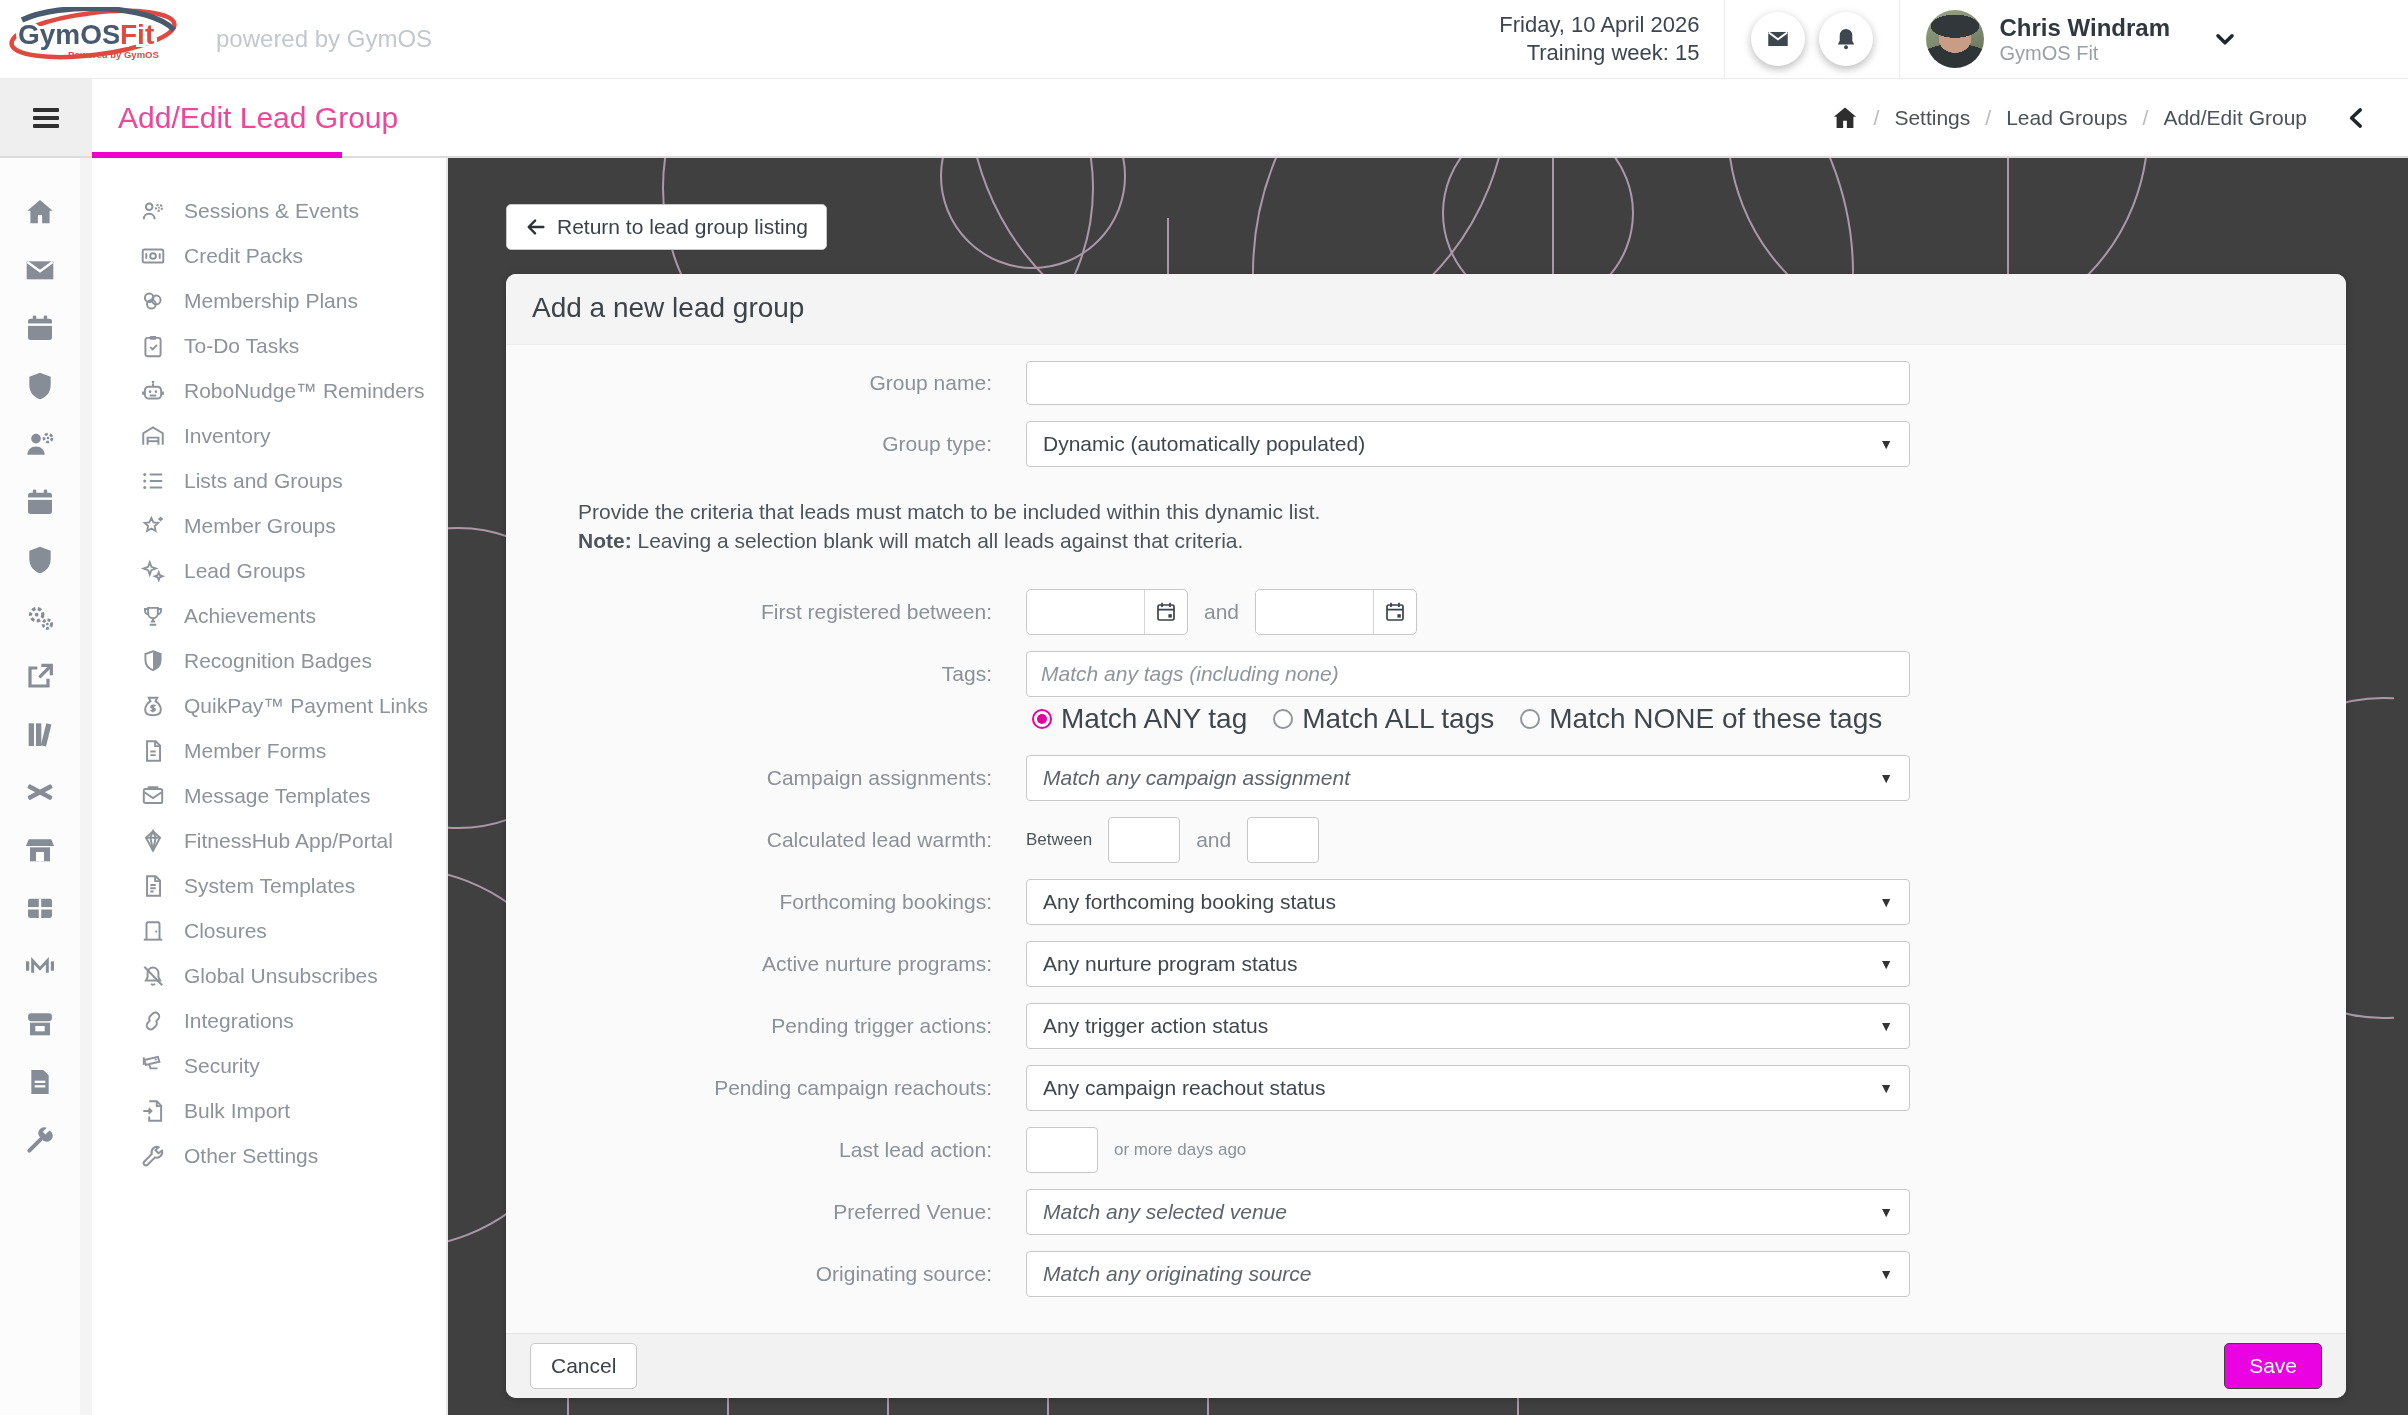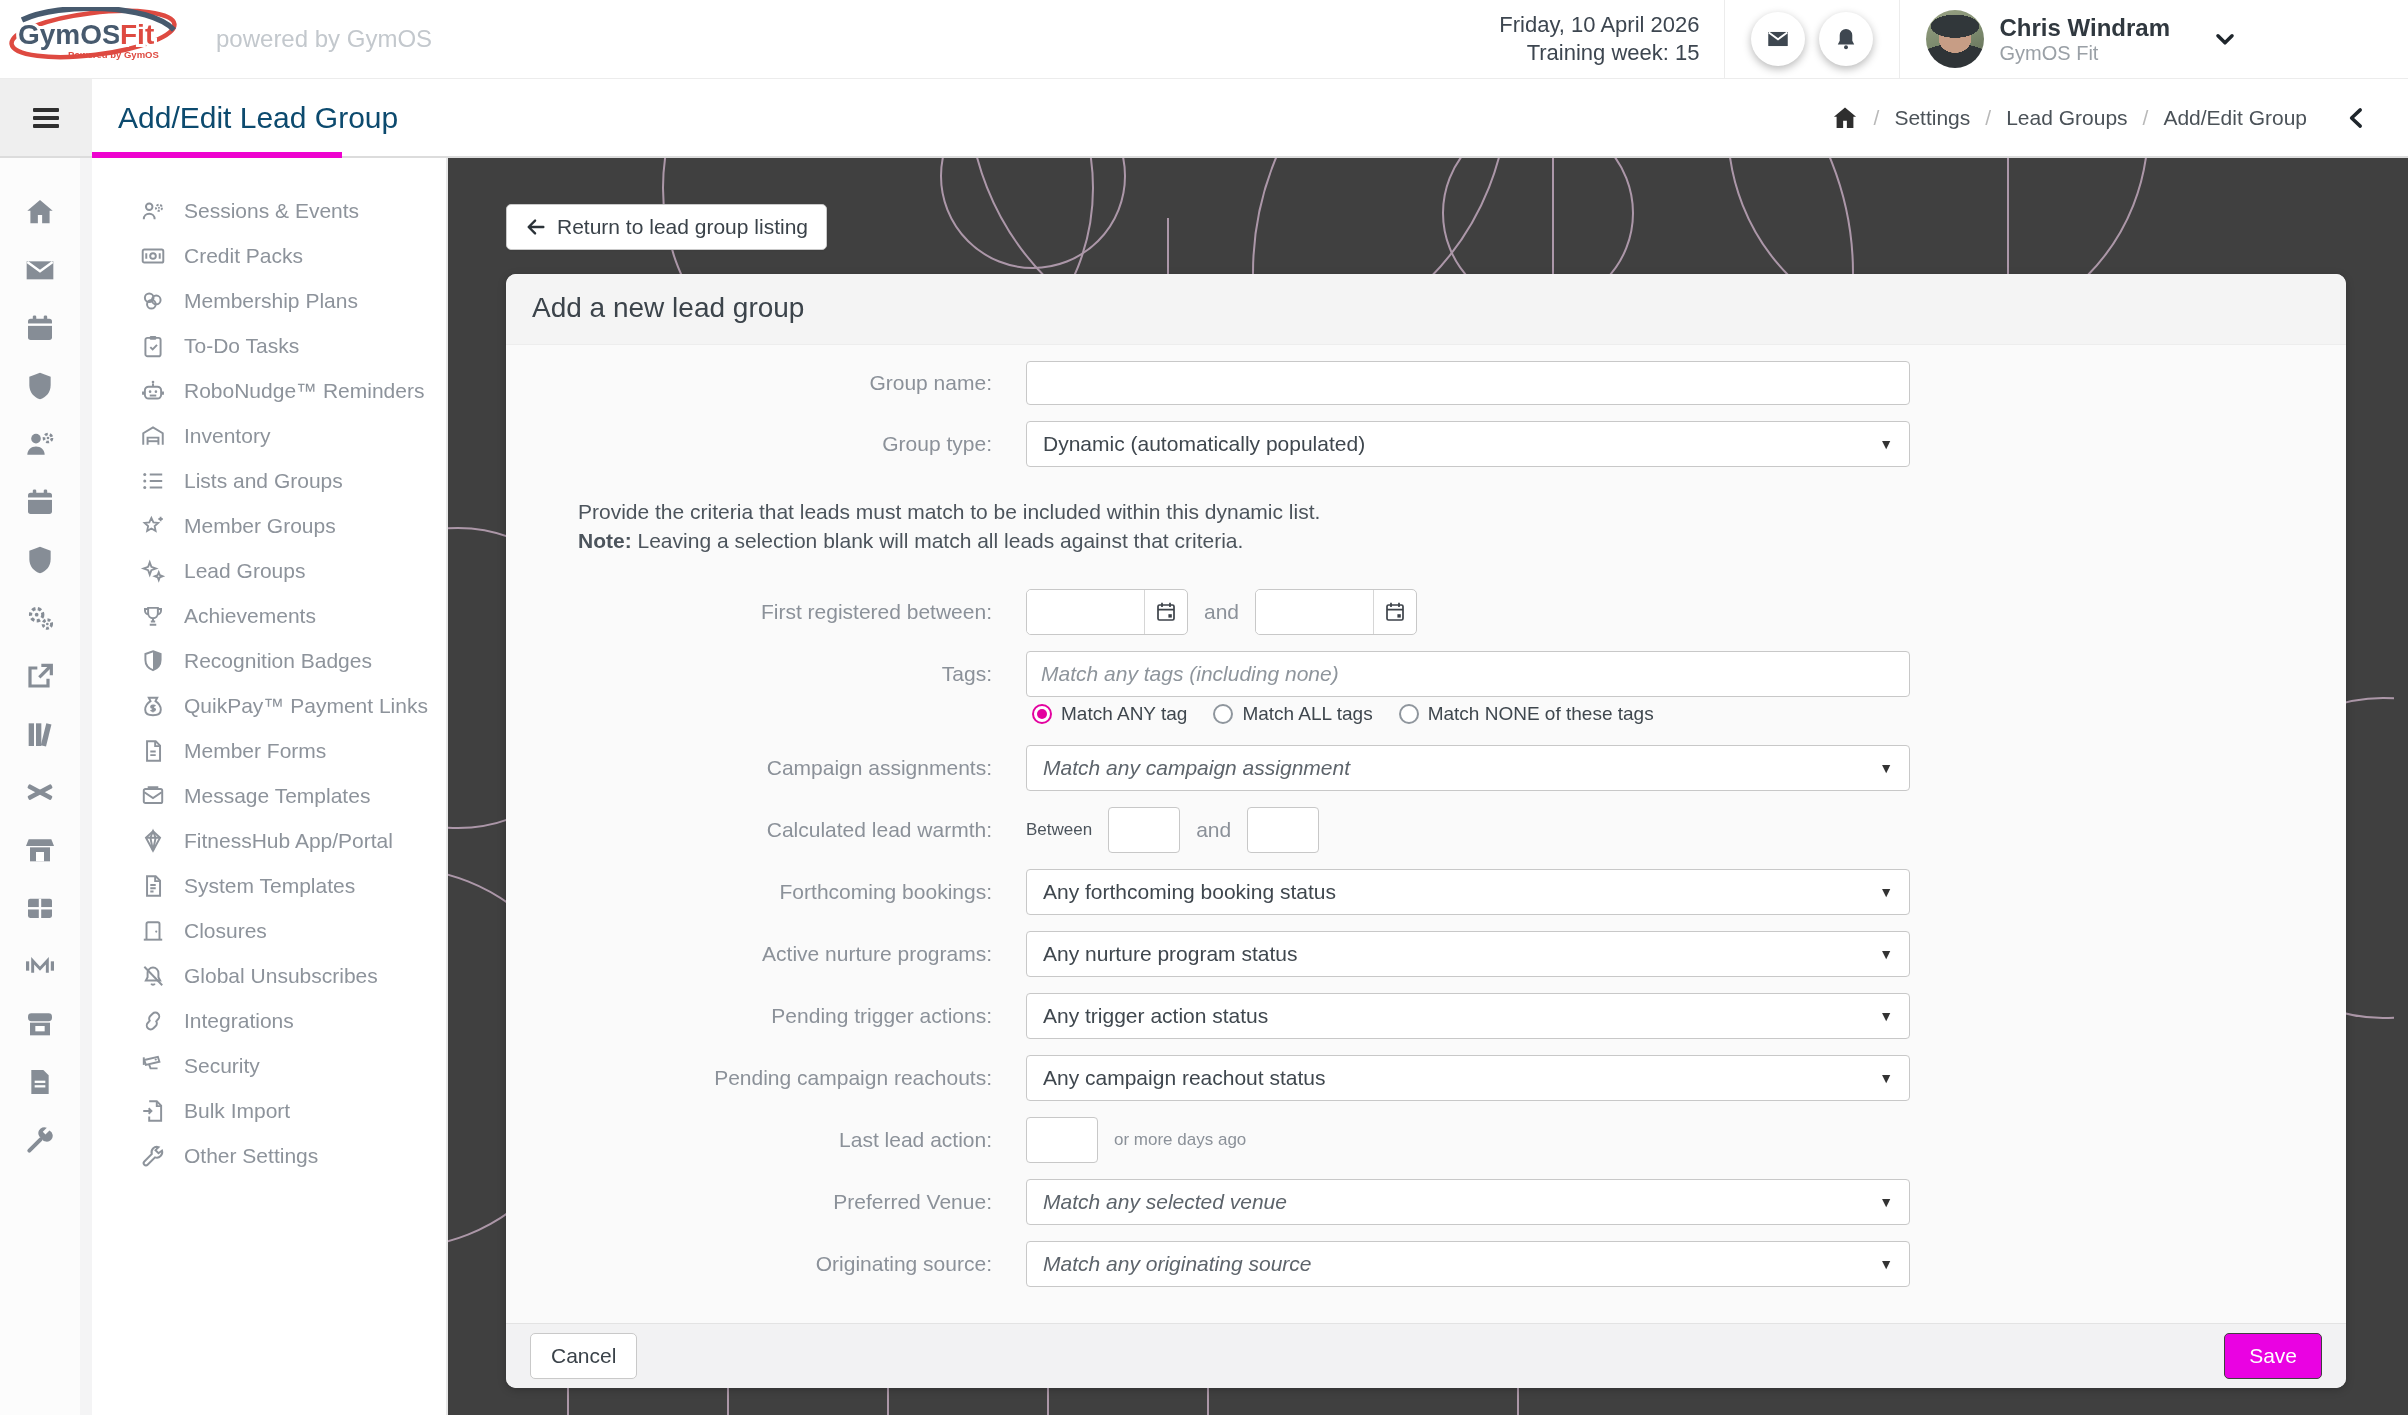--- a/index.html
+++ b/index.html
@@ -23,21 +23,21 @@
       radial-gradient(ellipse 75% 42% at 50% 100%, #2f3437 0 99%, transparent 100%),
       linear-gradient(160deg,#9aa385 0%,#7c8a6d 50%,#5d6852 100%);}
   .uname{font-size:24px;font-weight:bold;color:#30383f;line-height:28px;}
   .uorg{font-size:20px;color:#9aa0a6;}
   .chev-down{margin-left:26px;margin-right:140px;}
 
   
   .titlebar{height:77px;background:#fff;display:flex;align-items:center;border-bottom:2px solid #dcdcdc;position:relative;flex:0 0 77px;}
   .burger-cell{width:92px;height:100%;background:#efefef;display:flex;align-items:center;justify-content:center;cursor:pointer;flex:0 0 92px;}
   .burger span{display:block;width:26px;height:4px;background:#2f2f2f;border-radius:1px;margin:4px 0;}
-  .page-title{font-size:30px;color:#0c4a6e;margin-left:26px;flex:1;}
+  .page-title{font-size:30px;color:#ec4899;margin-left:26px;flex:1;}
   .title-underline{position:absolute;left:92px;bottom:-2px;width:250px;height:6px;background:#ee02cf;}
   .crumbs{display:flex;align-items:center;gap:15px;font-size:21px;color:#4b5258;padding-right:38px;}
   .crumbs .sep{color:#b9b9b9;}
   .crumb{cursor:pointer;}
   .chev-left{margin-left:22px;cursor:pointer;}
 
   
   .bodywrap{flex:1;display:flex;min-height:0;}
   .rail{width:92px;flex:0 0 92px;background:#fcfcfc;border-right:12px solid #f4f4f5;display:flex;flex-direction:column;align-items:center;padding-top:38px;box-sizing:border-box;}
   .rail .ric{width:32px;height:32px;color:#868d96;margin-bottom:26px;cursor:pointer;flex:0 0 auto;}
@@ -64,21 +64,21 @@
   .selbox{width:884px;height:46px;border:1px solid #c8c8c8;border-radius:4px;background:#fff;display:flex;align-items:center;padding:0 16px;box-sizing:border-box;cursor:pointer;}
   .selbox .selval{flex:1;font-size:21px;color:#3f474e;white-space:nowrap;overflow:hidden;}
   .selbox .selval.it{font-style:italic;color:#5d646b;}
   .selbox .caret{font-size:14px;color:#333;margin-left:10px;}
   .datebox{width:162px;height:46px;border:1px solid #c8c8c8;border-radius:5px;background:#fff;display:flex;align-items:stretch;overflow:hidden;box-sizing:border-box;cursor:text;}
   .datebox .dtext{flex:1;}
   .datebox .dcal{width:42px;border-left:1px solid #d6d6d6;display:flex;align-items:center;justify-content:center;color:#3c4249;cursor:pointer;}
   .joiner{font-size:21px;color:#8b9199;margin:0 16px;}
   .intro{margin:30px 0 34px 26px;font-size:21px;color:#4c545c;line-height:29px;}
   .radio-row{display:flex;align-items:center;margin:-4px 0 20px 480px;gap:26px;}
-  .ropt{display:flex;align-items:center;gap:9px;cursor:pointer;font-size:19px;color:#3f474e;}
+  .ropt{display:flex;align-items:center;gap:9px;cursor:pointer;font-size:28px;color:#3f474e;}
   .rdot{width:20px;height:20px;border-radius:50%;border:2px solid #8f969d;box-sizing:border-box;background:#fff;position:relative;flex:0 0 auto;}
   .ropt.on .rdot{border-color:#e3029f;}
   .ropt.on .rdot::after{content:"";position:absolute;left:3px;top:3px;width:10px;height:10px;border-radius:50%;background:#e3029f;}
   .small-in{width:72px;}
   .suffix{font-size:17px;color:#8b9199;margin-left:16px;text-align:center;}
   .card-foot{background:#f2f2f3;border-top:1px solid #e3e3e3;height:64px;display:flex;align-items:center;justify-content:space-between;padding:0 24px;}
   .btn{border-radius:5px;font-size:21px;padding:10px 20px;cursor:pointer;font-family:inherit;}
   .btn.cancel{background:#fff;border:1px solid #c9c9c9;color:#3a4249;}
   .btn.save{background:#ea02e2;border:1px solid #404040;color:#fff;padding:10px 24px;}
   svg.ic{display:block;}

